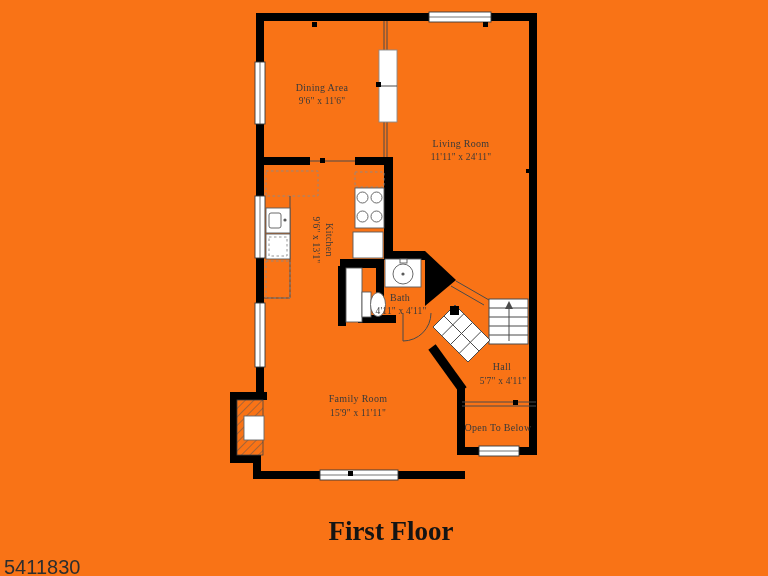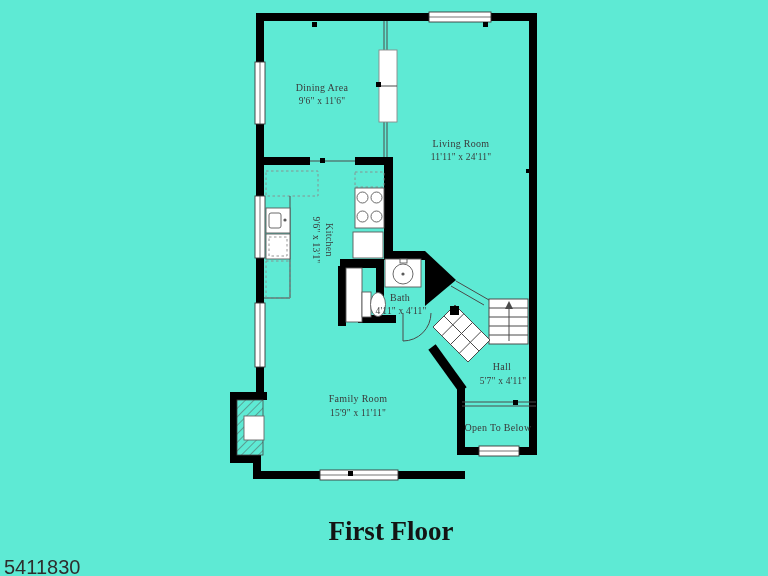--- a/index.html
+++ b/index.html
@@ -1,16 +1,16 @@
 <!DOCTYPE html>
 <html><head>
 <meta charset="utf-8">
 <style>
   html,body{margin:0;padding:0;background:#ffffff;}
-  #stage{position:relative;width:768px;height:576px;background:#5eead4;overflow:hidden;
+  #stage{position:relative;width:768px;height:576px;background:#f97316;overflow:hidden;
          font-family:"Liberation Serif", serif;}
   svg{position:absolute;left:0;top:0;}
   .wall{fill:#000000;stroke:none;}
   .thin{stroke:#4a4a4a;stroke-width:1;fill:none;}
   .fixture{stroke:#5a5a5a;stroke-width:0.9;fill:#ffffff;}
   .dash{stroke:#8a8a8a;stroke-width:0.9;fill:none;stroke-dasharray:2.5,2.5;}
   .win{fill:#ffffff;stroke:#3a3a3a;stroke-width:0.9;}
   .winline{stroke:#3a3a3a;stroke-width:0.7;}
   .marker{fill:#000000;}
   .room-name{font-family:"Liberation Serif", serif;font-size:10px;fill:#3a3a3a;

